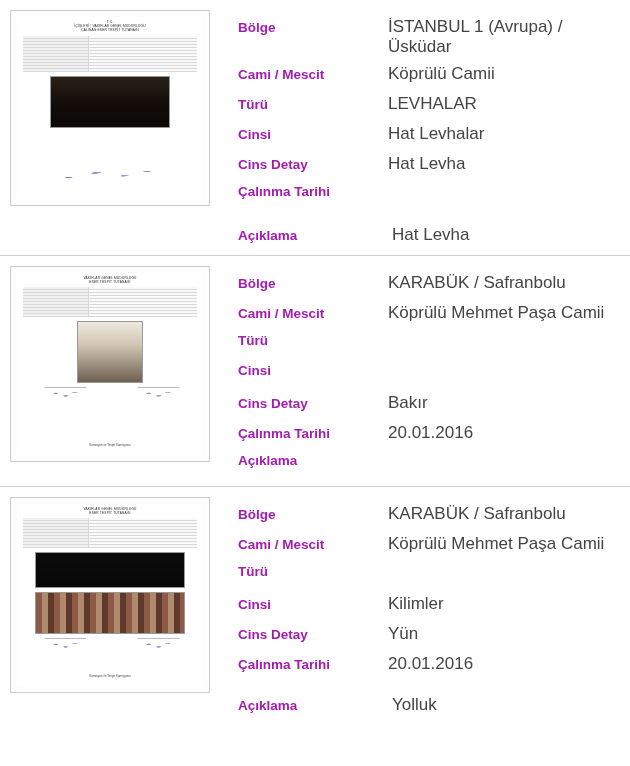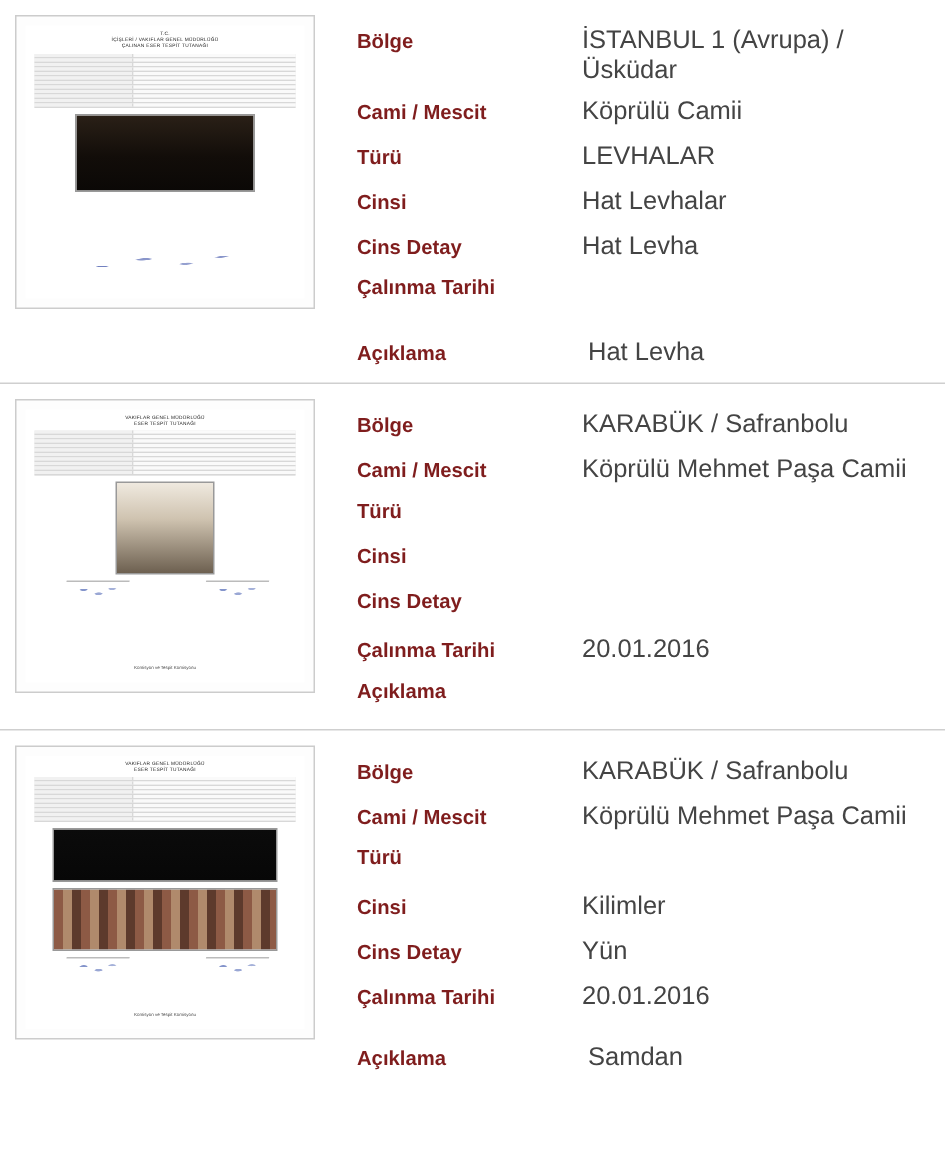--- a/index.html
+++ b/index.html
@@ -122,21 +122,21 @@
   }
   .field-row {
     display: flex;
     align-items: baseline;
     min-height: 30px;
   }
   .field-label {
     width: 150px;
     flex: 0 0 150px;
     font-size: 13.5px;
-    color: #7f1d1d;
+    color: #a21caf;
     font-weight: bold;
     padding-top: 7px;
   }
   .field-value {
     flex: 1 1 auto;
     font-size: 17px;
     color: #444444;
     padding-top: 7px;
   }
   .field-row.note .field-value {
@@ -309,20 +309,21 @@
         <div class="field-value">Köprülü Mehmet Paşa Camii</div>
       </div>
       <div class="field-row">
         <div class="field-label">Türü</div>
       </div>
       <div class="field-row">
         <div class="field-label">Cinsi</div>
       </div>
       <div class="field-row">
         <div class="field-label">Cins Detay</div>
+        <div class="field-value">Bakır</div>
       </div>
       <div class="field-row">
         <div class="field-label">Çalınma Tarihi</div>
         <div class="field-value">20.01.2016</div>
       </div>
       <div class="field-row note">
         <div class="field-label">Açıklama</div>
       </div>
     </div>
   </div>
@@ -403,18 +404,18 @@
       <div class="field-row">
         <div class="field-label">Cins Detay</div>
         <div class="field-value">Yün</div>
       </div>
       <div class="field-row">
         <div class="field-label">Çalınma Tarihi</div>
         <div class="field-value">20.01.2016</div>
       </div>
       <div class="field-row note">
         <div class="field-label">Açıklama</div>
-        <div class="field-value">Samdan</div>
+        <div class="field-value">Yolluk</div>
       </div>
     </div>
   </div>
 
 </div>
 
 </body></html>

